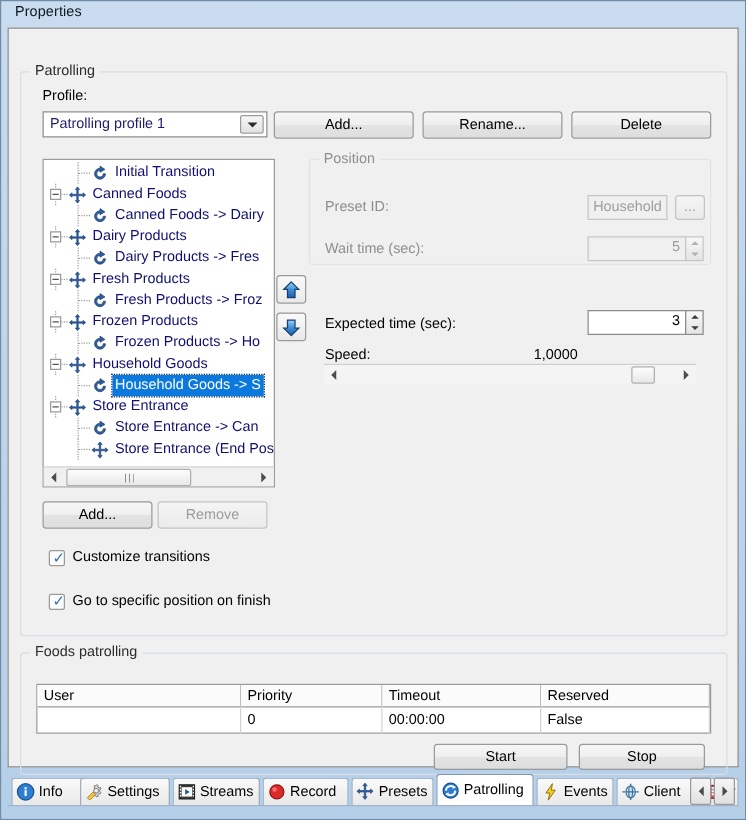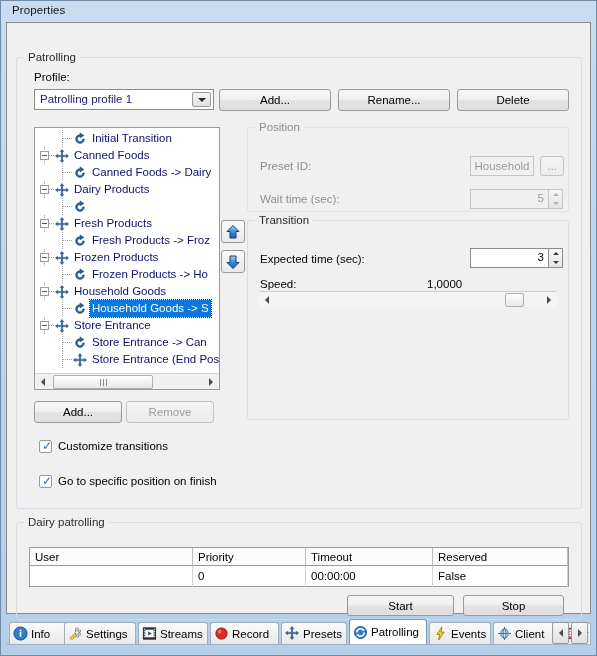--- a/index.html
+++ b/index.html
@@ -267,20 +267,21 @@
               <svg width="14" height="14" viewBox="0 0 16 16">
                 <defs>
                   <linearGradient id="tg2" x1="0" y1="0" x2="1" y2="1">
                     <stop offset="0" stop-color="#5aa4e8"></stop>
                     <stop offset="1" stop-color="#143f78"></stop>
                   </linearGradient>
                 </defs>
                 <path d="M13 8 A5 5 0 1 1 8 3 L8 1 L12.5 4 L8 6.6 L8 5 A3 3 0 1 0 11 8 Z" fill="#2a5fa8" stroke="#17365f" stroke-width="0.6"></path>
               </svg>
             </span>
+            <span class="txt" style="left: 55px;">Dairy Products -&gt; Fres</span>
           </div>
           <div class="tnode" style="top: 0px;">
             <span class="dotline" style="left: 9px; top: 0px; height: 17px;"></span>
             <span class="dotline h" style="left: 9px; top: 8px; width: 10px;"></span>
             <span class="expander" style="left: 5px;"></span>
             <span class="ticon" style="left: 20px;">
               <svg width="14" height="14" viewBox="0 0 16 16">
                 <g fill="#2a5fa8" stroke="#17365f" stroke-width="0.5">
                   <path d="M8 0.5 L10 3 L8.7 3 L8.7 7.3 L13 7.3 L13 6 L15.5 8 L13 10 L13 8.7 L8.7 8.7 L8.7 13 L10 13 L8 15.5 L6 13 L7.3 13 L7.3 8.7 L3 8.7 L3 10 L0.5 8 L3 6 L3 7.3 L7.3 7.3 L7.3 3 L6 3 Z"></path>
                 </g>
@@ -476,23 +477,20 @@
     </div>
     <div class="spin dim" style="left:541px;top:166px;height:20px;">
       <div class="half">
           <span class="tri-up-s"></span>
         </div>
       <div class="half">
           <span class="tri-dn-s"></span>
         </div>
     </div>
 
-    <div class="group" id="grp-transition">
-      <span class="glabel">Transition</span>
-    </div>
     <span class="lbl" style="left:253px;top:230px;">Expected time (sec):</span>
     <div class="tbox" style="left:463px;top:225px;width:79px;height:20px;">
       <span>3</span>
     </div>
     <div class="spin" style="left:541px;top:225px;height:20px;">
       <div class="half">
           <span class="tri-up-s"></span>
         </div>
       <div class="half">
           <span class="tri-dn-s"></span>
@@ -506,21 +504,21 @@
       <span class="sbtn" style="left:0;">
           <span class="tri-l"></span>
         </span>
       <span class="thumb" id="speed-thumb" style="width: 19px; left: 245.71px;"></span>
       <span class="sbtn" style="right:0;">
           <span class="tri-r"></span>
         </span>
     </div>
 
     <div class="group" id="grp-manual">
-      <span class="glabel">Dairy patrolling</span>
+      <span class="glabel">Foods patrolling</span>
     </div>
 
     <div class="tbl" style="left:22px;top:524px;width:540px;height:40px;">
       <div id="tbl-head">
           <div class="th" style="left: 0px; width: 163px;">User</div>
           <div class="th" style="left: 163px; width: 113px;">Priority</div>
           <div class="th" style="left: 276px; width: 127px;">Timeout</div>
           <div class="th" style="left: 403px; width: 135px;">Reserved</div>
         </div>
       <div id="tbl-body">

